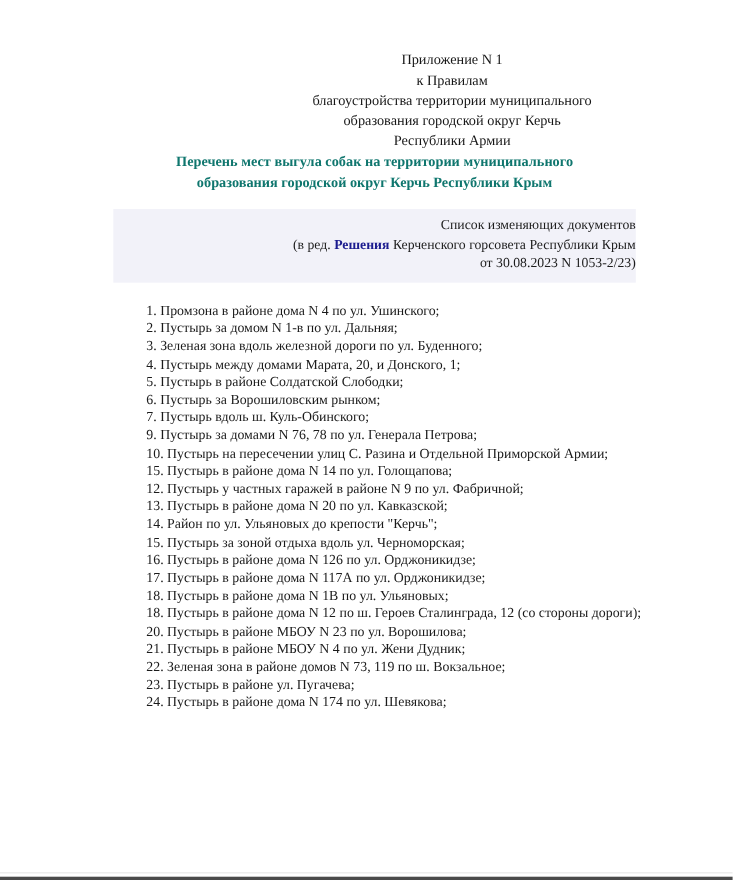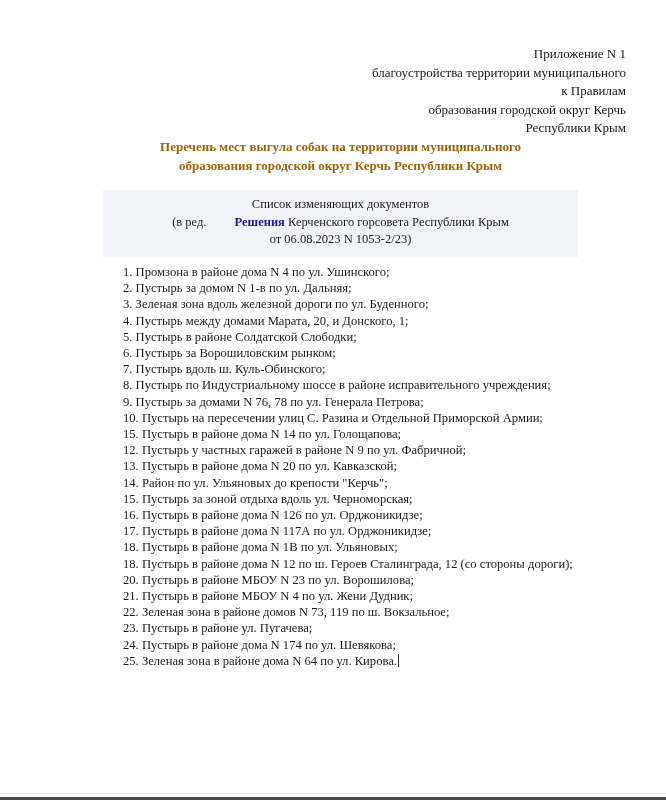--- a/index.html
+++ b/index.html
@@ -25,82 +25,81 @@
     height: 800px;
     box-sizing: border-box;
   }
 
   
   .doc-header {
     position: absolute;
     top: 45px;
     right: 40px;
     width: 430px;
-    text-align: right;
+    text-align: center;
     font-size: 13px;
     line-height: 18.5px;
     color: #161616;
   }
 
   .doc-header .hdr-line {
     display: block;
     white-space: nowrap;
   }
 
   
   .doc-title {
     position: absolute;
     top: 138px;
     left: 103px;
     width: 475px;
     text-align: center;
     font-size: 13px;
     font-weight: bold;
     line-height: 18.5px;
-    color: #a16207;
+    color: #0f766e;
   }
 
   .doc-title .title-line {
     display: block;
   }
 
   
   .amend-box {
     position: absolute;
     top: 190px;
     left: 103px;
     width: 475px;
     background: #f2f2f9;
     padding: 6px 0 8px 0;
     box-sizing: border-box;
-    text-align: center;
+    text-align: right;
     font-size: 12.5px;
     line-height: 17.5px;
     color: #1c1c1c;
   }
 
   .amend-box .amend-line {
     display: block;
   }
 
   .amend-link {
     color: #1b1b8f;
     font-weight: bold;
     text-decoration: none;
     cursor: pointer;
-    margin-left: 25px;
   }
 
   
   .places-list {
     position: absolute;
     top: 264px;
     left: 123px;
     width: 510px;
-    margin: 0;
+    margin: 10px;
     padding: 0;
     list-style: none;
     font-size: 12.6px;
     line-height: 16.2px;
     color: #1a1a1a;
   }
 
   .places-list li {
     white-space: nowrap;
     margin: 0;
@@ -144,61 +143,59 @@
     background: #e6e6e6;
   }
 </style>
 </head>
 <body>
 
 <div class="page">
 
   <div class="doc-header">
     <span class="hdr-line">Приложение N 1</span>
+    <span class="hdr-line">к Правилам</span>
     <span class="hdr-line">благоустройства территории муниципального</span>
-    <span class="hdr-line">к Правилам</span>
     <span class="hdr-line">образования городской округ Керчь</span>
-    <span class="hdr-line">Республики Крым</span>
+    <span class="hdr-line">Республики Армии</span>
   </div>
 
   <div class="doc-title">
     <span class="title-line">Перечень мест выгула собак на территории муниципального</span>
     <span class="title-line">образования городской округ Керчь Республики Крым</span>
   </div>
 
   <div class="amend-box">
     <span class="amend-line">Список изменяющих документов</span>
     <span class="amend-line"><span>(в ред. </span><a class="amend-link" href="#">Решения</a><span> Керченского горсовета Республики Крым</span></span>
-    <span class="amend-line">от 06.08.2023 N 1053-2/23)</span>
+    <span class="amend-line">от 30.08.2023 N 1053-2/23)</span>
   </div>
 
   <ol class="places-list">
     <li><span class="place-num">1.</span> <span class="place-text">Промзона в районе дома N 4 по ул. Ушинского;</span></li>
     <li><span class="place-num">2.</span> <span class="place-text">Пустырь за домом N 1-в по ул. Дальняя;</span></li>
     <li><span class="place-num">3.</span> <span class="place-text">Зеленая зона вдоль железной дороги по ул. Буденного;</span></li>
     <li><span class="place-num">4.</span> <span class="place-text">Пустырь между домами Марата, 20, и Донского, 1;</span></li>
     <li><span class="place-num">5.</span> <span class="place-text">Пустырь в районе Солдатской Слободки;</span></li>
     <li><span class="place-num">6.</span> <span class="place-text">Пустырь за Ворошиловским рынком;</span></li>
     <li><span class="place-num">7.</span> <span class="place-text">Пустырь вдоль ш. Куль-Обинского;</span></li>
-    <li><span class="place-num">8.</span> <span class="place-text">Пустырь по Индустриальному шоссе в районе исправительного учреждения;</span></li>
     <li><span class="place-num">9.</span> <span class="place-text">Пустырь за домами N 76, 78 по ул. Генерала Петрова;</span></li>
     <li><span class="place-num">10.</span> <span class="place-text">Пустырь на пересечении улиц С. Разина и Отдельной Приморской Армии;</span></li>
     <li><span class="place-num">15.</span> <span class="place-text">Пустырь в районе дома N 14 по ул. Голощапова;</span></li>
     <li><span class="place-num">12.</span> <span class="place-text">Пустырь у частных гаражей в районе N 9 по ул. Фабричной;</span></li>
     <li><span class="place-num">13.</span> <span class="place-text">Пустырь в районе дома N 20 по ул. Кавказской;</span></li>
     <li><span class="place-num">14.</span> <span class="place-text">Район по ул. Ульяновых до крепости "Керчь";</span></li>
     <li><span class="place-num">15.</span> <span class="place-text">Пустырь за зоной отдыха вдоль ул. Черноморская;</span></li>
     <li><span class="place-num">16.</span> <span class="place-text">Пустырь в районе дома N 126 по ул. Орджоникидзе;</span></li>
     <li><span class="place-num">17.</span> <span class="place-text">Пустырь в районе дома N 117А по ул. Орджоникидзе;</span></li>
     <li><span class="place-num">18.</span> <span class="place-text">Пустырь в районе дома N 1В по ул. Ульяновых;</span></li>
     <li><span class="place-num">18.</span> <span class="place-text">Пустырь в районе дома N 12 по ш. Героев Сталинграда, 12 (со стороны дороги);</span></li>
     <li><span class="place-num">20.</span> <span class="place-text">Пустырь в районе МБОУ N 23 по ул. Ворошилова;</span></li>
     <li><span class="place-num">21.</span> <span class="place-text">Пустырь в районе МБОУ N 4 по ул. Жени Дудник;</span></li>
     <li><span class="place-num">22.</span> <span class="place-text">Зеленая зона в районе домов N 73, 119 по ш. Вокзальное;</span></li>
     <li><span class="place-num">23.</span> <span class="place-text">Пустырь в районе ул. Пугачева;</span></li>
     <li><span class="place-num">24.</span> <span class="place-text">Пустырь в районе дома N 174 по ул. Шевякова;</span></li>
-    <li><span class="place-num">25.</span> <span class="place-text">Зеленая зона в районе дома N 64 по ул. Кирова.</span><span class="caret"></span></li>
   </ol>
 
   <div class="bottom-rule-faint"></div>
   <div class="bottom-rule"></div>
 
 </div>
 
 </body></html>

